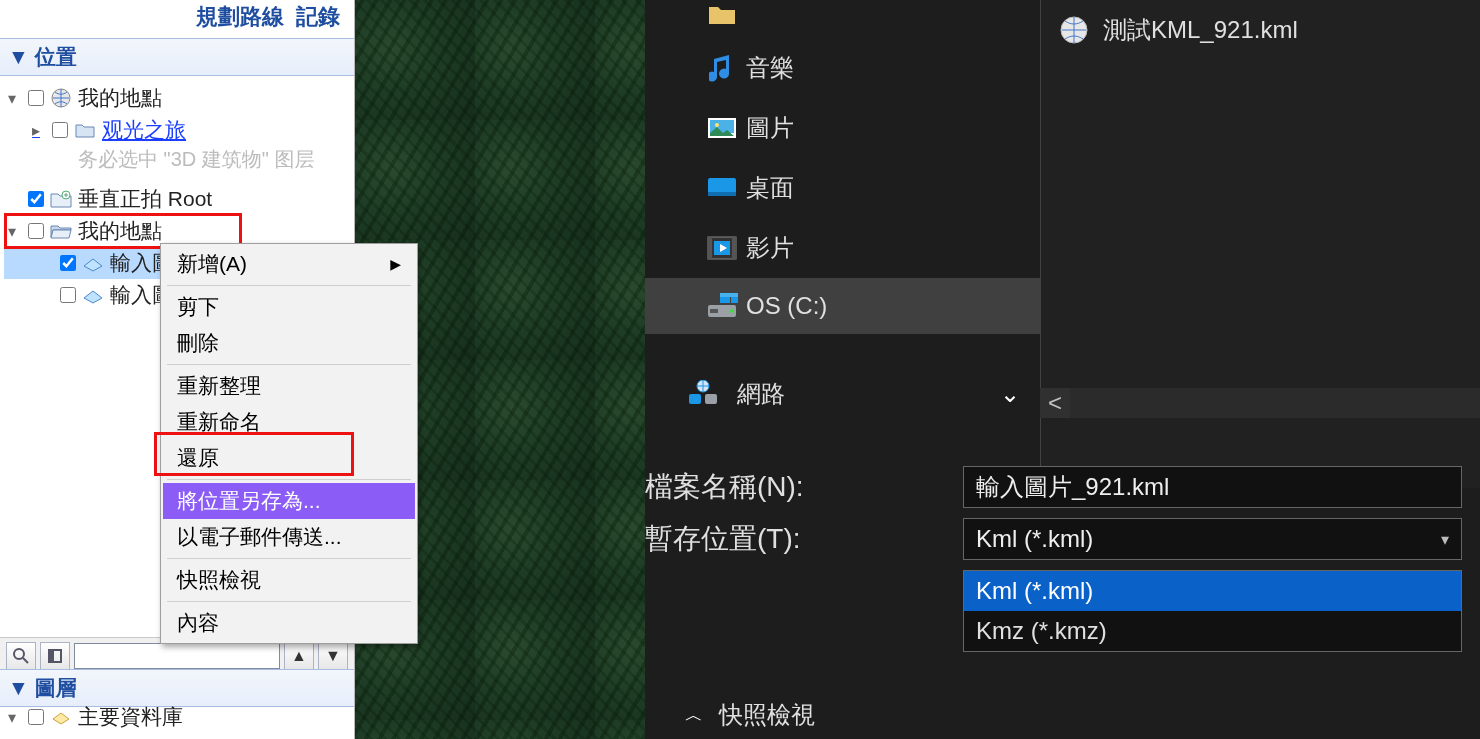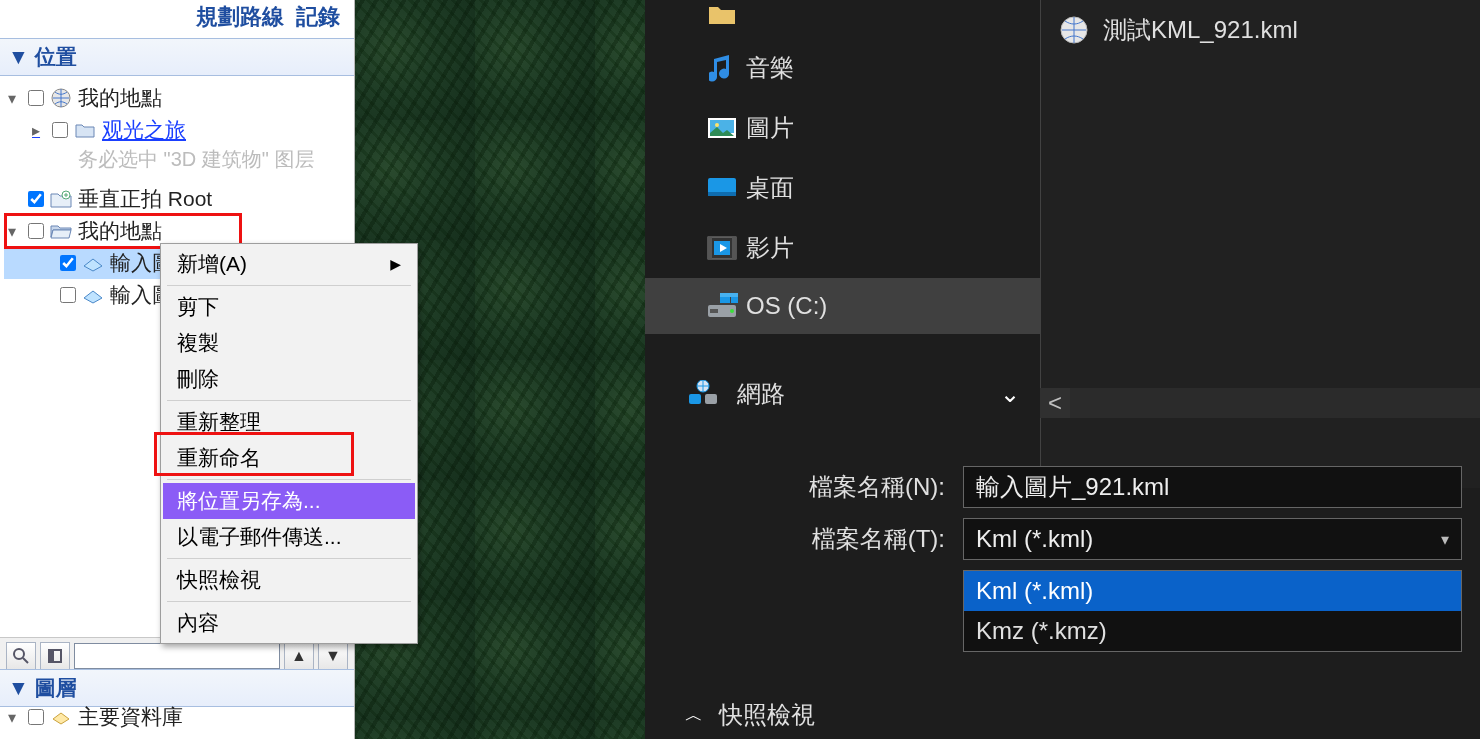--- a/index.html
+++ b/index.html
@@ -60,21 +60,21 @@
   .nav-net { display: flex; align-items: center; gap: 18px; padding: 14px 20px 14px 42px; }
   .nav-chev { position: absolute; right: 14px; top: 16px; color: #fff; }
 
   .content-col { position: absolute; left: 395px; top: 0; right: 0; height: 488px; border-left: 1px solid #424242; background: #212121; }
   .file-row { display: flex; align-items: center; gap: 14px; padding: 14px 18px; }
   .hscroll { position: absolute; left: 395px; right: 0; top: 388px; height: 30px; background: #2b2b2b; display: flex; align-items: center; }
   .hscroll .hbtn { width: 30px; height: 30px; display: inline-flex; align-items: center; justify-content: center; color: #c0c0c0; background: #303030; }
 
   .form-area { position: absolute; left: 0; right: 0; top: 442px; padding-top: 14px; }
   .form-row { display: flex; align-items: center; gap: 18px; margin: 10px 0 10px 0; }
-  .form-row .lbl { width: 300px; text-align: right; font-size: 24px; }
+  .form-row .lbl { width: 300px; font-size: 28px; }
   .txtfield { flex: 1; margin-right: 18px; background: #111; border: 1px solid #666; color: #eee; font-size: 24px; padding: 6px 12px; height: 42px; }
   .combo { flex: 1; margin-right: 18px; background: #111; border: 1px solid #666; color: #eee; font-size: 24px; padding: 6px 12px; height: 42px; display: flex; align-items: center; justify-content: space-between; cursor: pointer; }
   .combo .dd { color: #bbb; font-size: 16px; }
 
   .options { position: absolute; left: 318px; right: 18px; top: 570px; border: 1px solid #666; background: #111; }
   .opt { padding: 6px 12px; font-size: 24px; cursor: pointer; }
   .opt.sel { background: #0a62c9; color: #fff; }
 
   .hide-folder { position: absolute; left: 0; bottom: 8px; display: flex; align-items: center; gap: 16px; padding-left: 40px; font-size: 24px; }
   .hide-folder .chev { color: #fff; font-size: 18px; }
@@ -208,31 +208,31 @@
   <div class="ctx">
     <div class="mi">
       <span>新增(A)</span>
       <span class="arrow">▶</span>
     </div>
     <div class="sep"></div>
     <div class="mi">
         <span>剪下</span>
       </div>
     <div class="mi">
-        <span>複製</span>
-      </div>
-    <div class="mi">
         <span>刪除</span>
       </div>
     <div class="sep"></div>
     <div class="mi">
         <span>重新整理</span>
       </div>
     <div class="mi">
         <span>重新命名</span>
+      </div>
+    <div class="mi">
+        <span>還原</span>
       </div>
     <div class="sep"></div>
     <div class="mi hl">
         <span>將位置另存為...</span>
       </div>
     <div class="mi">
         <span>以電子郵件傳送...</span>
       </div>
     <div class="sep"></div>
     <div class="mi">
@@ -342,21 +342,21 @@
   <div class="hscroll">
     <div class="hbtn">&lt;</div>
   </div>
 
   <div class="form-area">
     <div class="form-row">
       <div class="lbl">檔案名稱(N):</div>
       <input class="txtfield" value="輸入圖片_921.kml" style="">
     </div>
     <div class="form-row">
-      <div class="lbl">檔案名稱(T):</div>
+      <div class="lbl">暫存位置(T):</div>
       <div class="combo">
         <span>Kml (*.kml)</span>
         <span class="dd">▾</span>
       </div>
     </div>
   </div>
 
   <div class="options">
     <div class="opt sel">Kml (*.kml)</div>
     <div class="opt">Kmz (*.kmz)</div>

